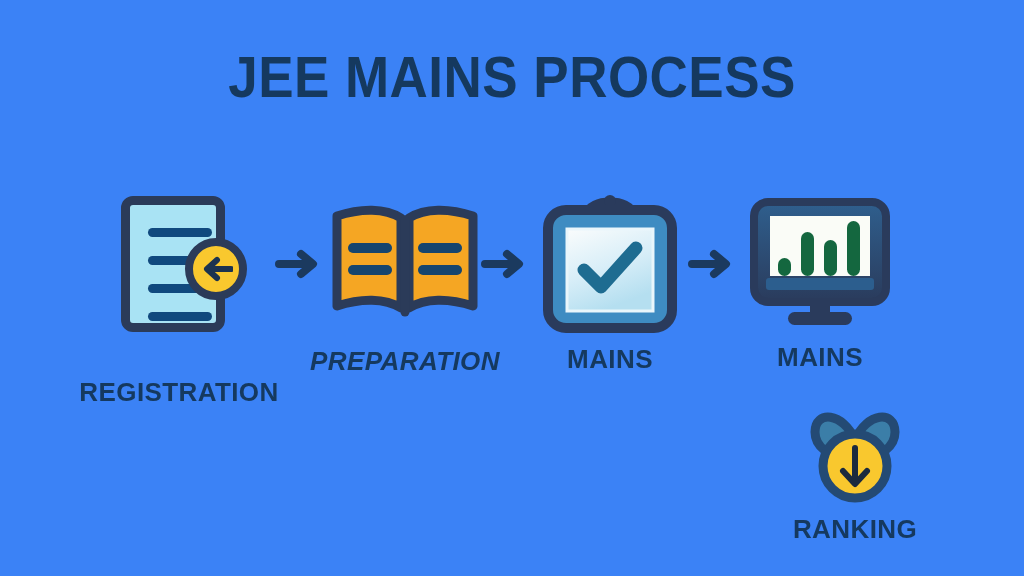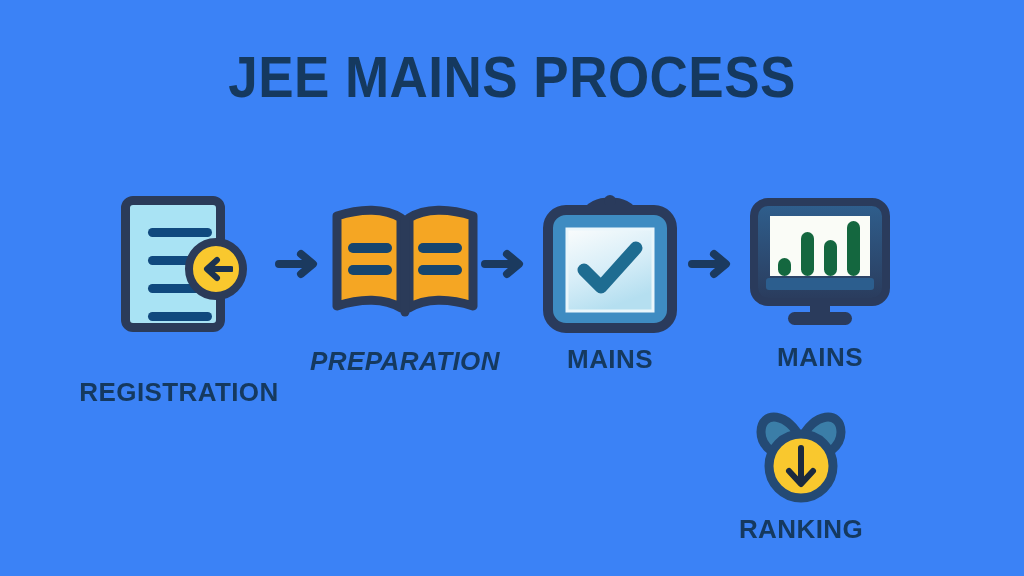--- a/index.html
+++ b/index.html
@@ -213,21 +213,21 @@
           <rect x="99" y="25" width="13" height="55" rx="6.5" fill="#14673F"></rect>
         </g>
 
         <rect x="62" y="104" width="20" height="16" fill="#2A3B5C"></rect>
         <rect x="40" y="116" width="64" height="13" rx="6.5" fill="#2A3B5C"></rect>
       </svg>
     </div>
     <div class="step-label" style="top:146px;">MAINS</div>
   </div>
 
-  <div class="step" style="left:751px; top:400px;">
+  <div class="step" style="left:805px; top:400px;">
     <div class="step-art" id="rank-art">
       <svg width="100" height="106" viewBox="0 0 100 106">
 
         <path d="M50 40 C38 12 10 10 10 32 C10 48 26 56 38 58
                  M50 40 C62 12 90 10 90 32 C90 48 74 56 62 58 Z" fill="#3B7EA8" stroke="#244A74" stroke-width="9" stroke-linejoin="round"></path>
 
         <circle cx="50" cy="66" r="32" fill="#F9C82E" stroke="#244A74" stroke-width="9"></circle>
 
         <path d="M50 48 V82 M38 71 L50 84 L62 71" fill="none" stroke="#1B2A3E" stroke-width="6" stroke-linecap="round" stroke-linejoin="round"></path>
       </svg>

